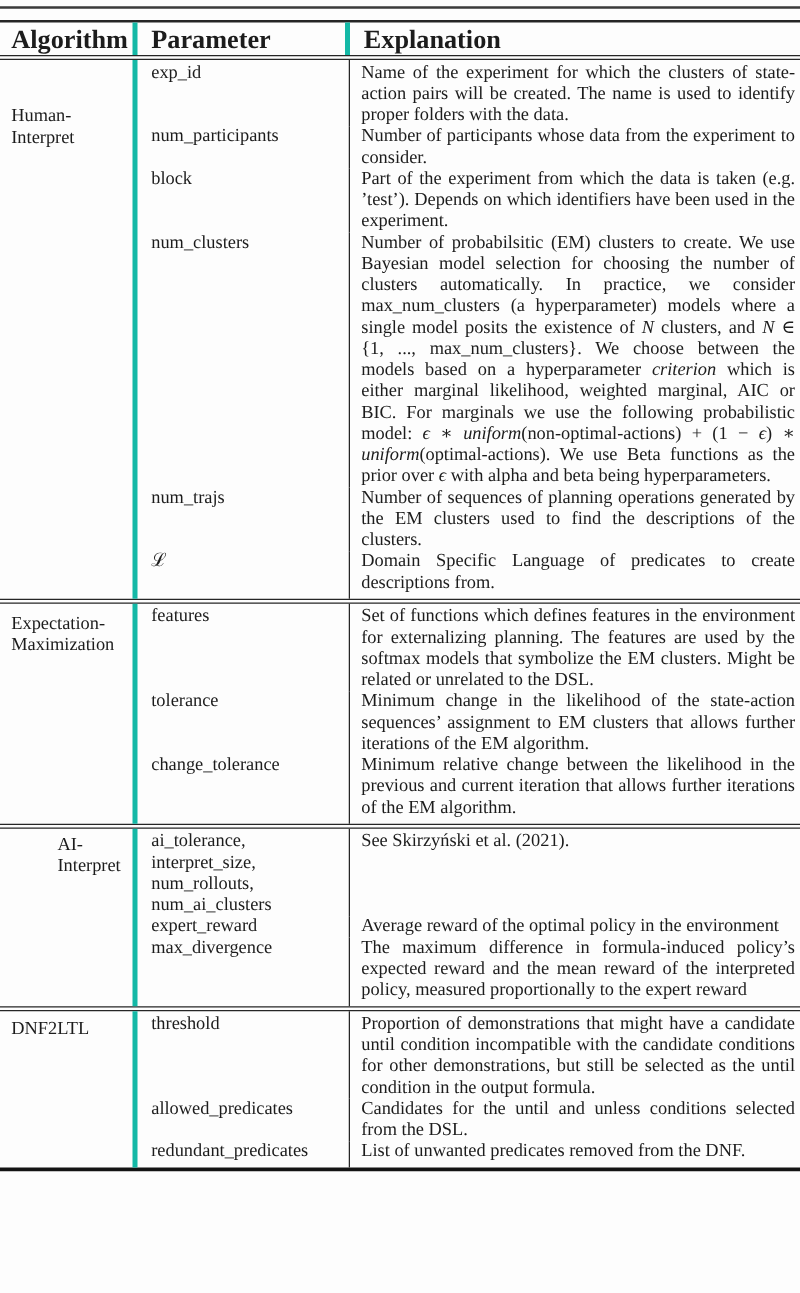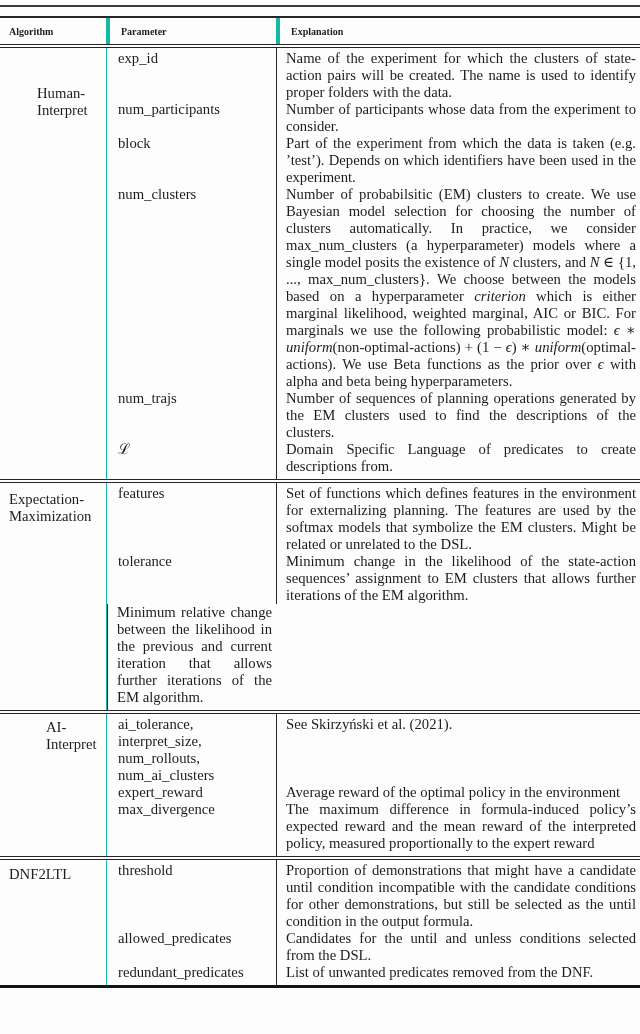--- a/index.html
+++ b/index.html
@@ -7,30 +7,30 @@
     position:relative;width:640px;height:1034px;box-sizing:border-box;
     background:#fdfdfd;color:#1c1c1c;overflow:hidden;
     font-family:"Liberation Serif","DejaVu Serif",serif;
     font-size:14.7px;line-height:17px;padding-top:5px;
   }
   .rule{width:640px;height:0;}
   .rule.outer-top{border-top:2px solid #3a3a3a;margin-bottom:9px;}
   .rule.tbl-top{border-top:2px solid #262626;}
   .rule.dbl{height:2px;border-top:1px solid #262626;border-bottom:1px solid #262626;}
   .rule.btm{border-top:3px solid #141414;}
-  .hdr{display:grid;grid-template-columns:106px 170px 1fr;font-weight:bold;font-size:10px;}
+  .hdr{display:grid;grid-template-columns:106px 170px 1fr;font-weight:bold;font-size:21px;}
   .hdr .hc{padding:5px 4px 4px 9px;}
   .hdr .hc + .hc{border-left:4px solid #14b8a6;padding-left:11px;}
   .sec{display:grid;grid-template-columns:106px 1fr;}
   .alg{padding-left:9px;padding-right:3px;}
-  .sec-0 .alg{padding-top:37px;margin-left:28px;}
+  .sec-0 .alg{padding-top:37px;}
   .sec-1 .alg{padding-top:8px;}
   .sec-2 .alg{padding-top:5px;padding-left:46px;}
   .sec-3 .alg{padding-top:6px;}
-  .rows{border-left:1px solid #14b8a6;}
+  .rows{border-left:4px solid #14b8a6;}
   .row{display:grid;grid-template-columns:169px 1fr;}
   .row:first-child > div{padding-top:2px;}
   .row:last-child > div{padding-bottom:4px;}
   .par{padding-left:11px;padding-right:2px;}
   .exp{border-left:1px solid #262626;padding-left:9px;padding-right:4px;text-align:justify;hyphens:auto;-webkit-hyphens:auto;}
   .exp i{font-style:italic;}
 </style>
 </head>
 <body>
 
@@ -102,20 +102,23 @@
               </div>
               <div class="exp">Set of functions which defines features in the environment for externalizing planning. The features are used by the softmax models that symbolize the EM clusters. Might be related or unrelated to the DSL.</div>
             </div>
             <div class="row">
               <div class="par">
                 <div>tolerance</div>
               </div>
               <div class="exp">Minimum change in the likelihood of the state-action sequences’ assignment to EM clusters that allows further iterations of the EM algorithm.</div>
             </div>
             <div class="row">
+              <div class="par">
+                <div>change_tolerance</div>
+              </div>
               <div class="exp">Minimum relative change between the likelihood in the previous and current iteration that allows further iterations of the EM algorithm.</div>
             </div>
           </div>
         </div>
         <div class="rule dbl"></div>
         <div class="sec sec-2">
           <div class="alg">
             <div>AI-</div>
             <div>Interpret</div>
           </div>

